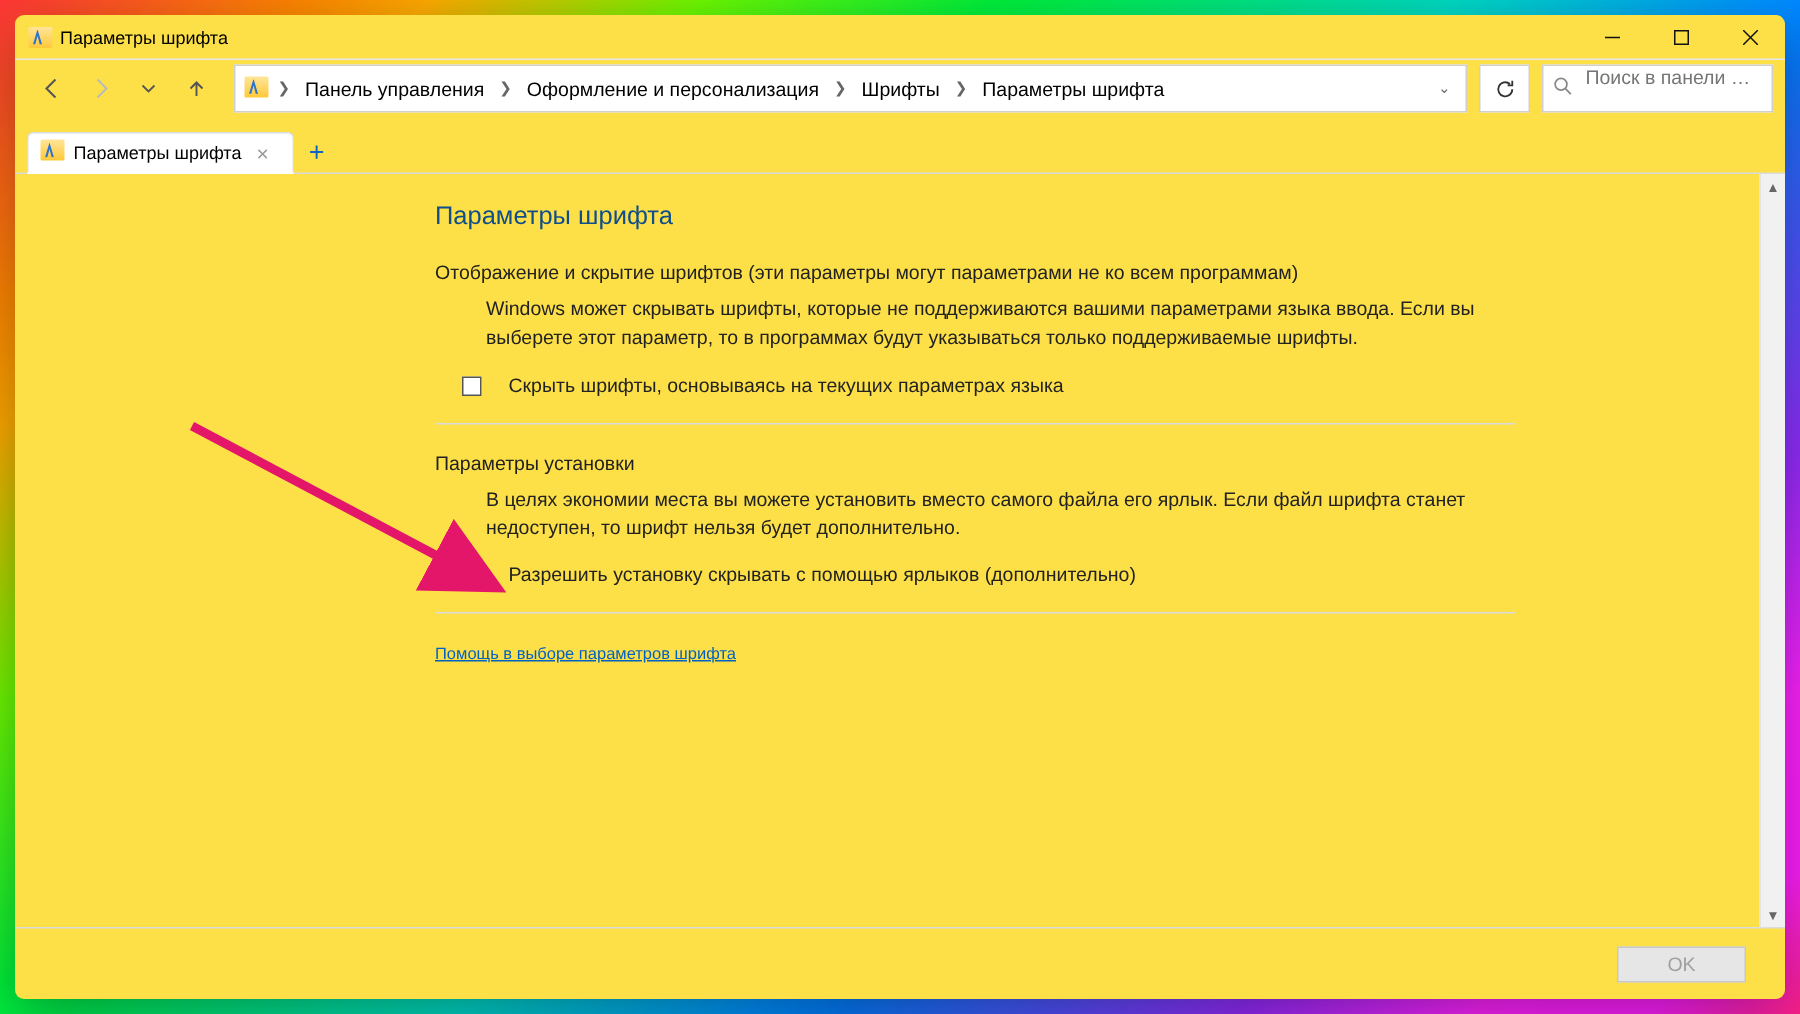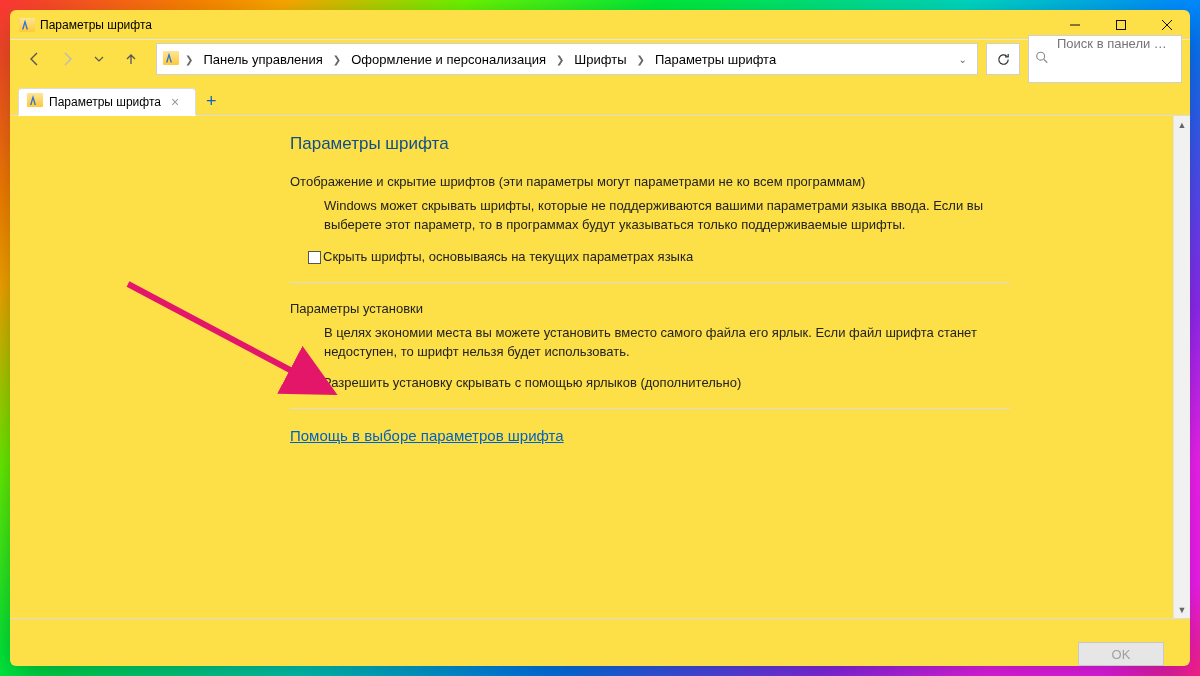--- a/index.html
+++ b/index.html
@@ -20,50 +20,50 @@
   
   .navrow { height: 42px; display: flex; align-items: center; gap: 8px; padding: 0 8px 4px 8px; }
   .navarrows { display: flex; align-items: center; gap: 10px; padding: 0 6px; }
   .navarrows .nbtn { width: 22px; height: 22px; display:flex; align-items:center; justify-content:center; color:#555; }
   .navarrows .nbtn.dis { color: #bbb; }
   .addrbar { flex: 1; height: 32px; border: 1px solid #cfcfcf; display: flex; align-items: center; padding: 0 6px; gap: 4px; font-size: 13px; background:#fff;}
   .addrbar .crumb { padding: 0 4px; height: 100%; display:flex; align-items:center; }
   .addrbar .sep { color:#666; padding: 0 2px; font-size:10px;}
   .addrbar .endchev { color:#666; padding: 0 4px; font-size:10px; margin-left:auto;}
   .refresh { width: 34px; height: 32px; border:1px solid #cfcfcf; display:flex; align-items:center; justify-content:center; background:#fff;}
-  .search { width: 154px; height: 48px; border: 1px solid #cfcfcf; background: #fff; font-size: 13px; padding: 0 8px 0 28px; color:#777; position:relative;}
+  .search { width: 154px; height: 32px; border: 1px solid #cfcfcf; background: #fff; font-size: 13px; padding: 0 8px 0 28px; color:#777; position:relative;}
   .search .sicon { position:absolute; left:6px; top:50%; transform:translateY(-50%); color:#888;}
   .search input { border:none; outline:none; width:100%; font-size:13px; background:transparent;}
 
   
   .tabsrow { height: 34px; border-bottom: 1px solid #dcdcdc; display:flex; align-items:flex-end; padding: 0 8px;}
   .tab { height: 28px; padding: 0 16px 0 8px; display:flex; align-items:center; gap:6px; font-size:12px; border:1px solid #dcdcdc; border-bottom:2px solid #fff; position:relative; top:1px; background:#fff; border-radius:4px 4px 0 0;}
   .tab .tclose { color:#999; font-size:14px; margin-left:4px;}
   .newtab { width: 30px; height:28px; display:flex; align-items:center; justify-content:center; color:#0f64c3; font-size:18px; font-weight:500;}
 
   
   .content-wrap { flex:1; display:flex; position:relative; overflow:hidden;}
   .content { flex:1; overflow:auto; padding: 18px 0 0 0;}
   .scrolltrack { width: 17px; background:#f1f1f1; border-left:1px solid #e4e4e4; display:flex; flex-direction:column;}
   .scrolltrack .arrow { height:17px; display:flex; align-items:center; justify-content:center; color:#666; font-size:9px;}
   .scrolltrack .track { flex:1; }
 
   .page { max-width: 720px; margin-left: 280px; font-size: 13px; color:#222;}
   h1.page-title { color:#0f4e8a; font-weight:400; font-size:17px; margin-bottom:20px;}
   .section-head { font-size:13px; margin: 8px 0 8px 0;}
   .section-body { margin: 0 0 14px 34px; line-height: 1.45;}
-  .check { display:flex; align-items:flex-start; gap:2px; margin: 14px 0 14px 18px;}
+  .check { display:flex; align-items:flex-start; gap:18px; margin: 14px 0 14px 18px;}
   .check .box { width:13px; height:13px; border:1px solid #555; margin-top:2px; flex:0 0 auto; background:#fff;}
   .btn { display:inline-block; border:1px solid #adadad; background:#e1e1e1; padding: 4px 12px; font-size:13px; margin: 4px 0 18px 18px;}
   .divider { border-top:1px solid #dcdcdc; margin: 18px 0;}
   .linkrow { margin: 14px 0 0 0;}
-  .linkrow a { color:#0061c3; text-decoration:underline; font-size:15px;margin-top:11px;}
-
-  
-  .footer { height: 48px; border-top:1px solid #dcdcdc; display:flex; align-items:flex-end; justify-content:flex-end; padding: 0 26px 0 0;}
+  .linkrow a { color:#0061c3; text-decoration:underline; font-size:11px;margin-top:11px;}
+
+  
+  .footer { height: 48px; border-top:1px solid #dcdcdc; display:flex; align-items:center; justify-content:flex-end; padding: 0 26px 0 0;}
   .okbtn { width:86px; height:24px; border:1px solid #c8c8c8; background:#e6e6e6; color:#a0a0a0; font-size:13px; display:flex; align-items:center; justify-content:center;}
 
   
   .ann-arrow { position:absolute; left:110px; top:266px; pointer-events:none;}
   
   
   .ficon { width:16px; height:14px; position:relative; display:inline-block;}
   .ficon::before { content:""; position:absolute; inset:0; background:linear-gradient(#ffe59a,#ffc938); border-radius:1px;}
   .ficon .a { position:absolute; left:3px; top:2px; bottom:2px; width:6px; background:#2e74c9; clip-path: polygon(50% 0, 100% 100%, 75% 100%, 50% 45%, 25% 100%, 0 100%);}
 </style>
@@ -172,21 +172,21 @@
 
         <label class="check">
           <span class="box"></span>
           <span>Скрыть шрифты, основываясь на текущих параметрах языка</span>
         </label>
 
 
         <div class="divider"></div>
 
         <div class="section-head">Параметры установки</div>
-        <div class="section-body">В целях экономии места вы можете установить вместо самого файла его ярлык. Если файл шрифта станет недоступен, то шрифт нельзя будет использовать.</div>
+        <div class="section-body">В целях экономии места вы можете установить вместо самого файла его ярлык. Если файл шрифта станет недоступен, то шрифт нельзя будет дополнительно.</div>
 
         <label class="check">
           <span class="box"></span>
           <span>Разрешить установку скрывать с помощью ярлыков (дополнительно)</span>
         </label>
 
         <div class="divider"></div>
 
         <div class="linkrow">
           <a href="#">Помощь в выборе параметров шрифта</a>

